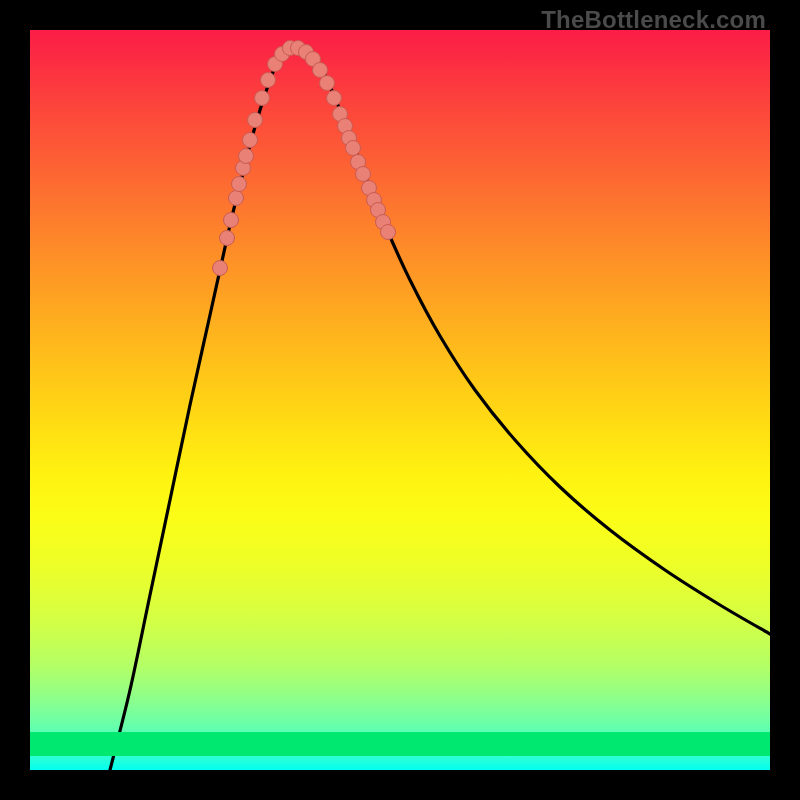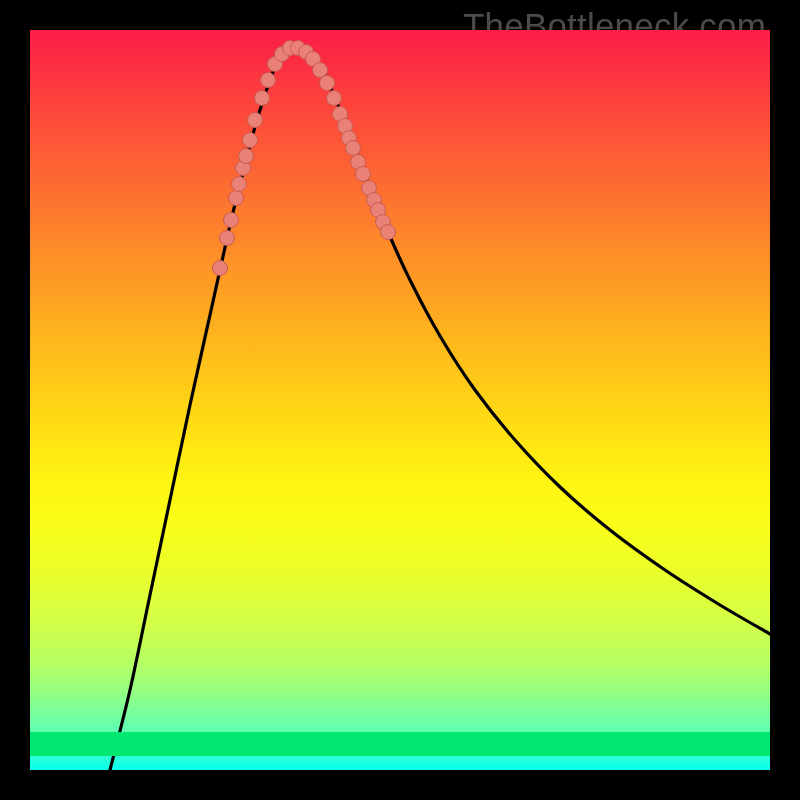--- a/index.html
+++ b/index.html
@@ -67,22 +67,22 @@
     right: 0;
     bottom: 14px;
     height: 24px;
     background: #00e86f;
   }
   .watermark {
     position: absolute;
     top: 6px;
     right: 34px;
     color: #4b4b4b;
-    font-size: 35px;
-    font-weight: 400;
+    font-size: 24px;
+    font-weight: 700;
     letter-spacing: 0.2px;
     font-family: Arial, Helvetica, sans-serif;
   }
 </style>
 </head>
 <body>
 
 <div class="frame">
   <div class="watermark">TheBottleneck.com</div>
   <div class="plot-area">

